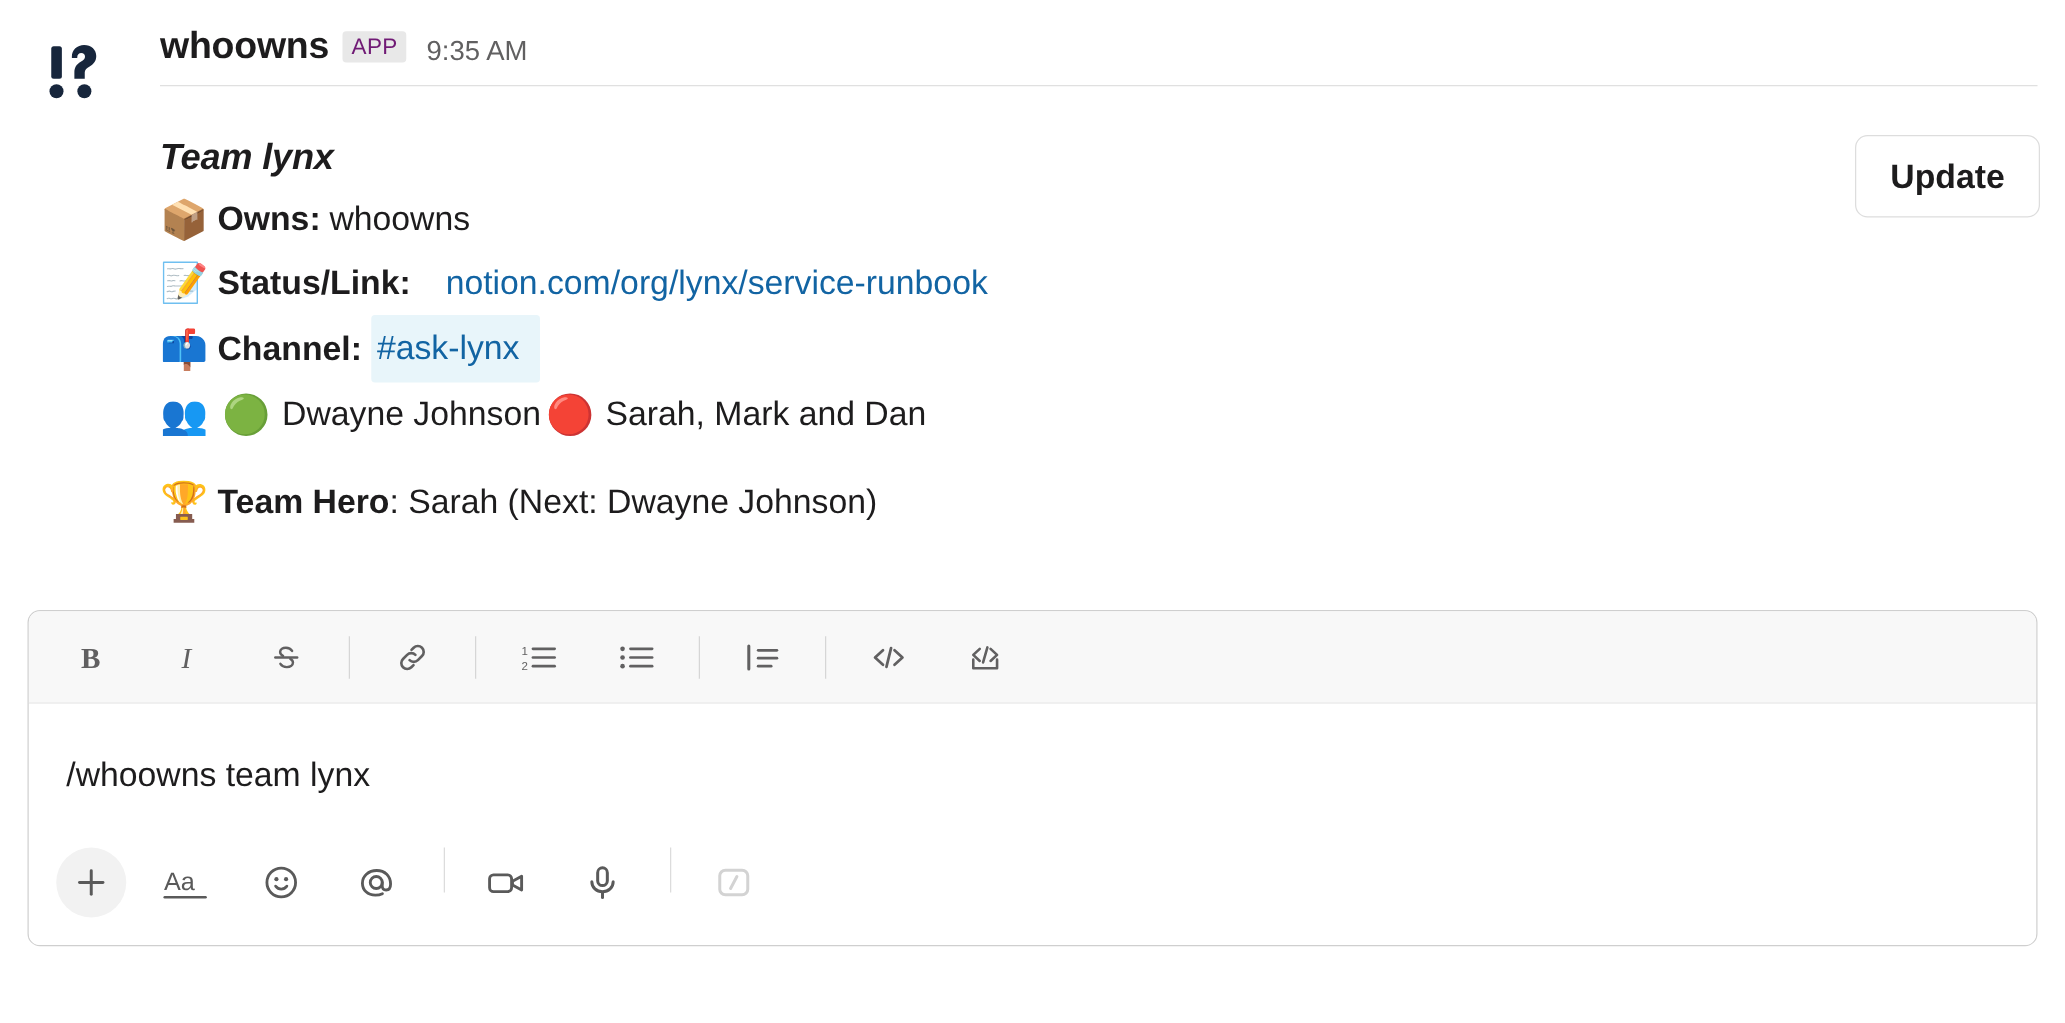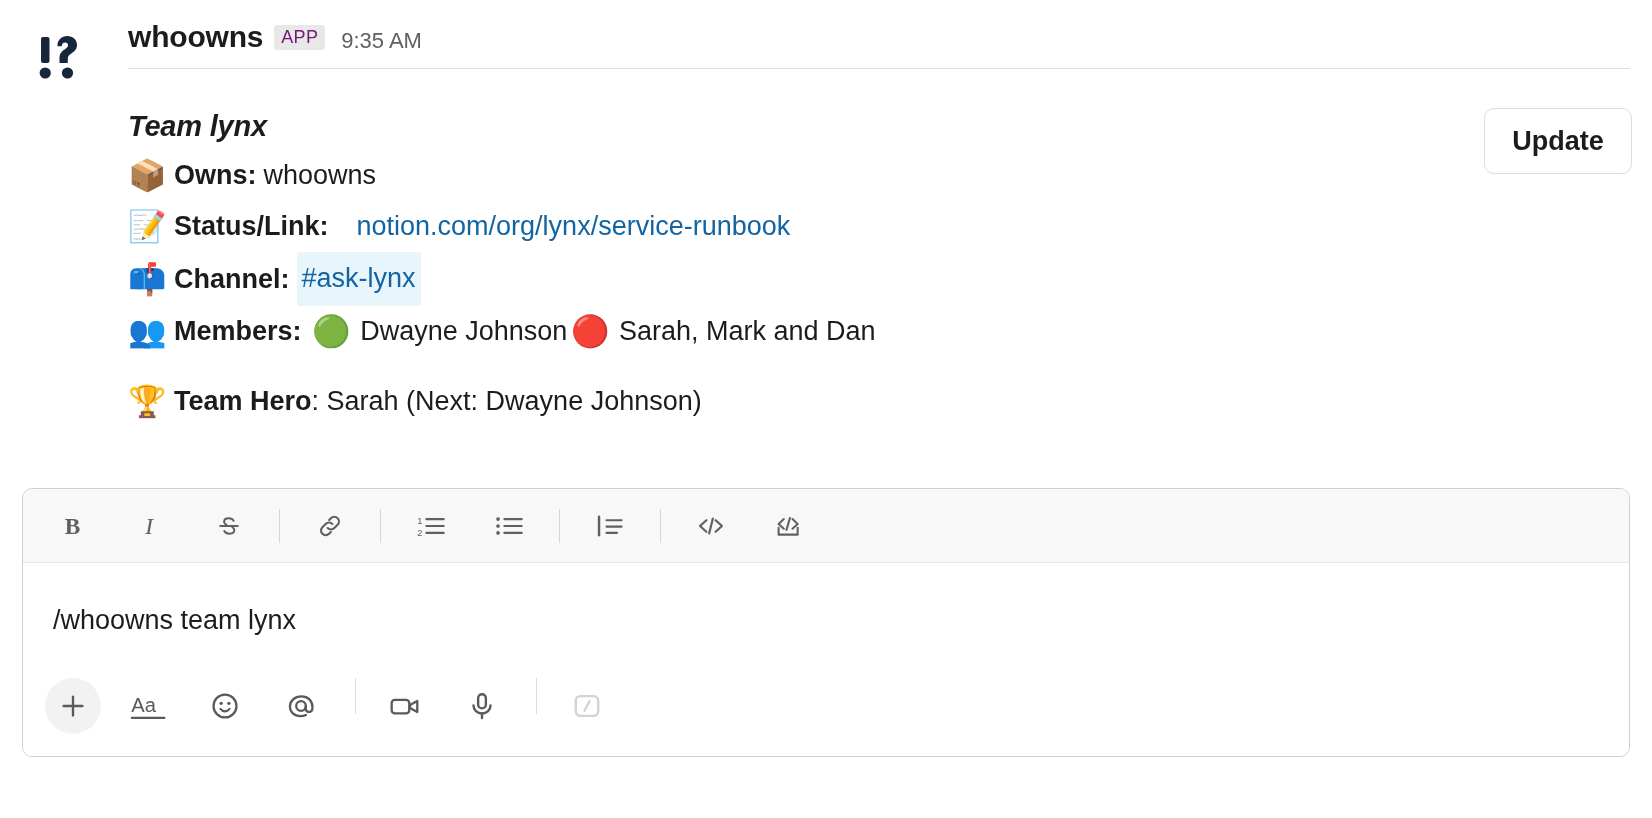--- a/index.html
+++ b/index.html
@@ -146,21 +146,21 @@
 
   a.link {
     color: #1264a3;
     text-decoration: none;
     margin-left: 21px;
   }
   .channel-chip {
     color: #1264a3;
     background: #e8f5fa;
     border-radius: 3px;
-    padding: 1px 5px 2px 5px;
+    padding: 1px 16px 2px 5px;
     text-decoration: none;
   }
 
   .update-button {
     position: absolute;
     right: 20px;
     top: 108px;
     width: 148px;
     height: 66px;
     background: #ffffff;
@@ -309,21 +309,20 @@
       </div>
 
       <div class="field-row">
         <span class="emoji">📫</span>
         <span class="field-label">Channel:</span>
         <a class="channel-chip" href="#">#ask-lynx</a>
       </div>
 
       <div class="field-row">
         <span class="emoji">👥</span>
-        <span class="field-label">Members:</span>
         <span class="emoji-inline">🟢</span>
         <span class="field-value">Dwayne Johnson</span>
         <span class="emoji-inline">🔴</span>
         <span class="field-value">Sarah, Mark and Dan</span>
       </div>
 
       <div class="field-row spaced">
         <span class="emoji">🏆</span>
         <span class="field-label-nb">Team Hero</span>
         <span class="field-value">: Sarah (Next: Dwayne Johnson)</span>

